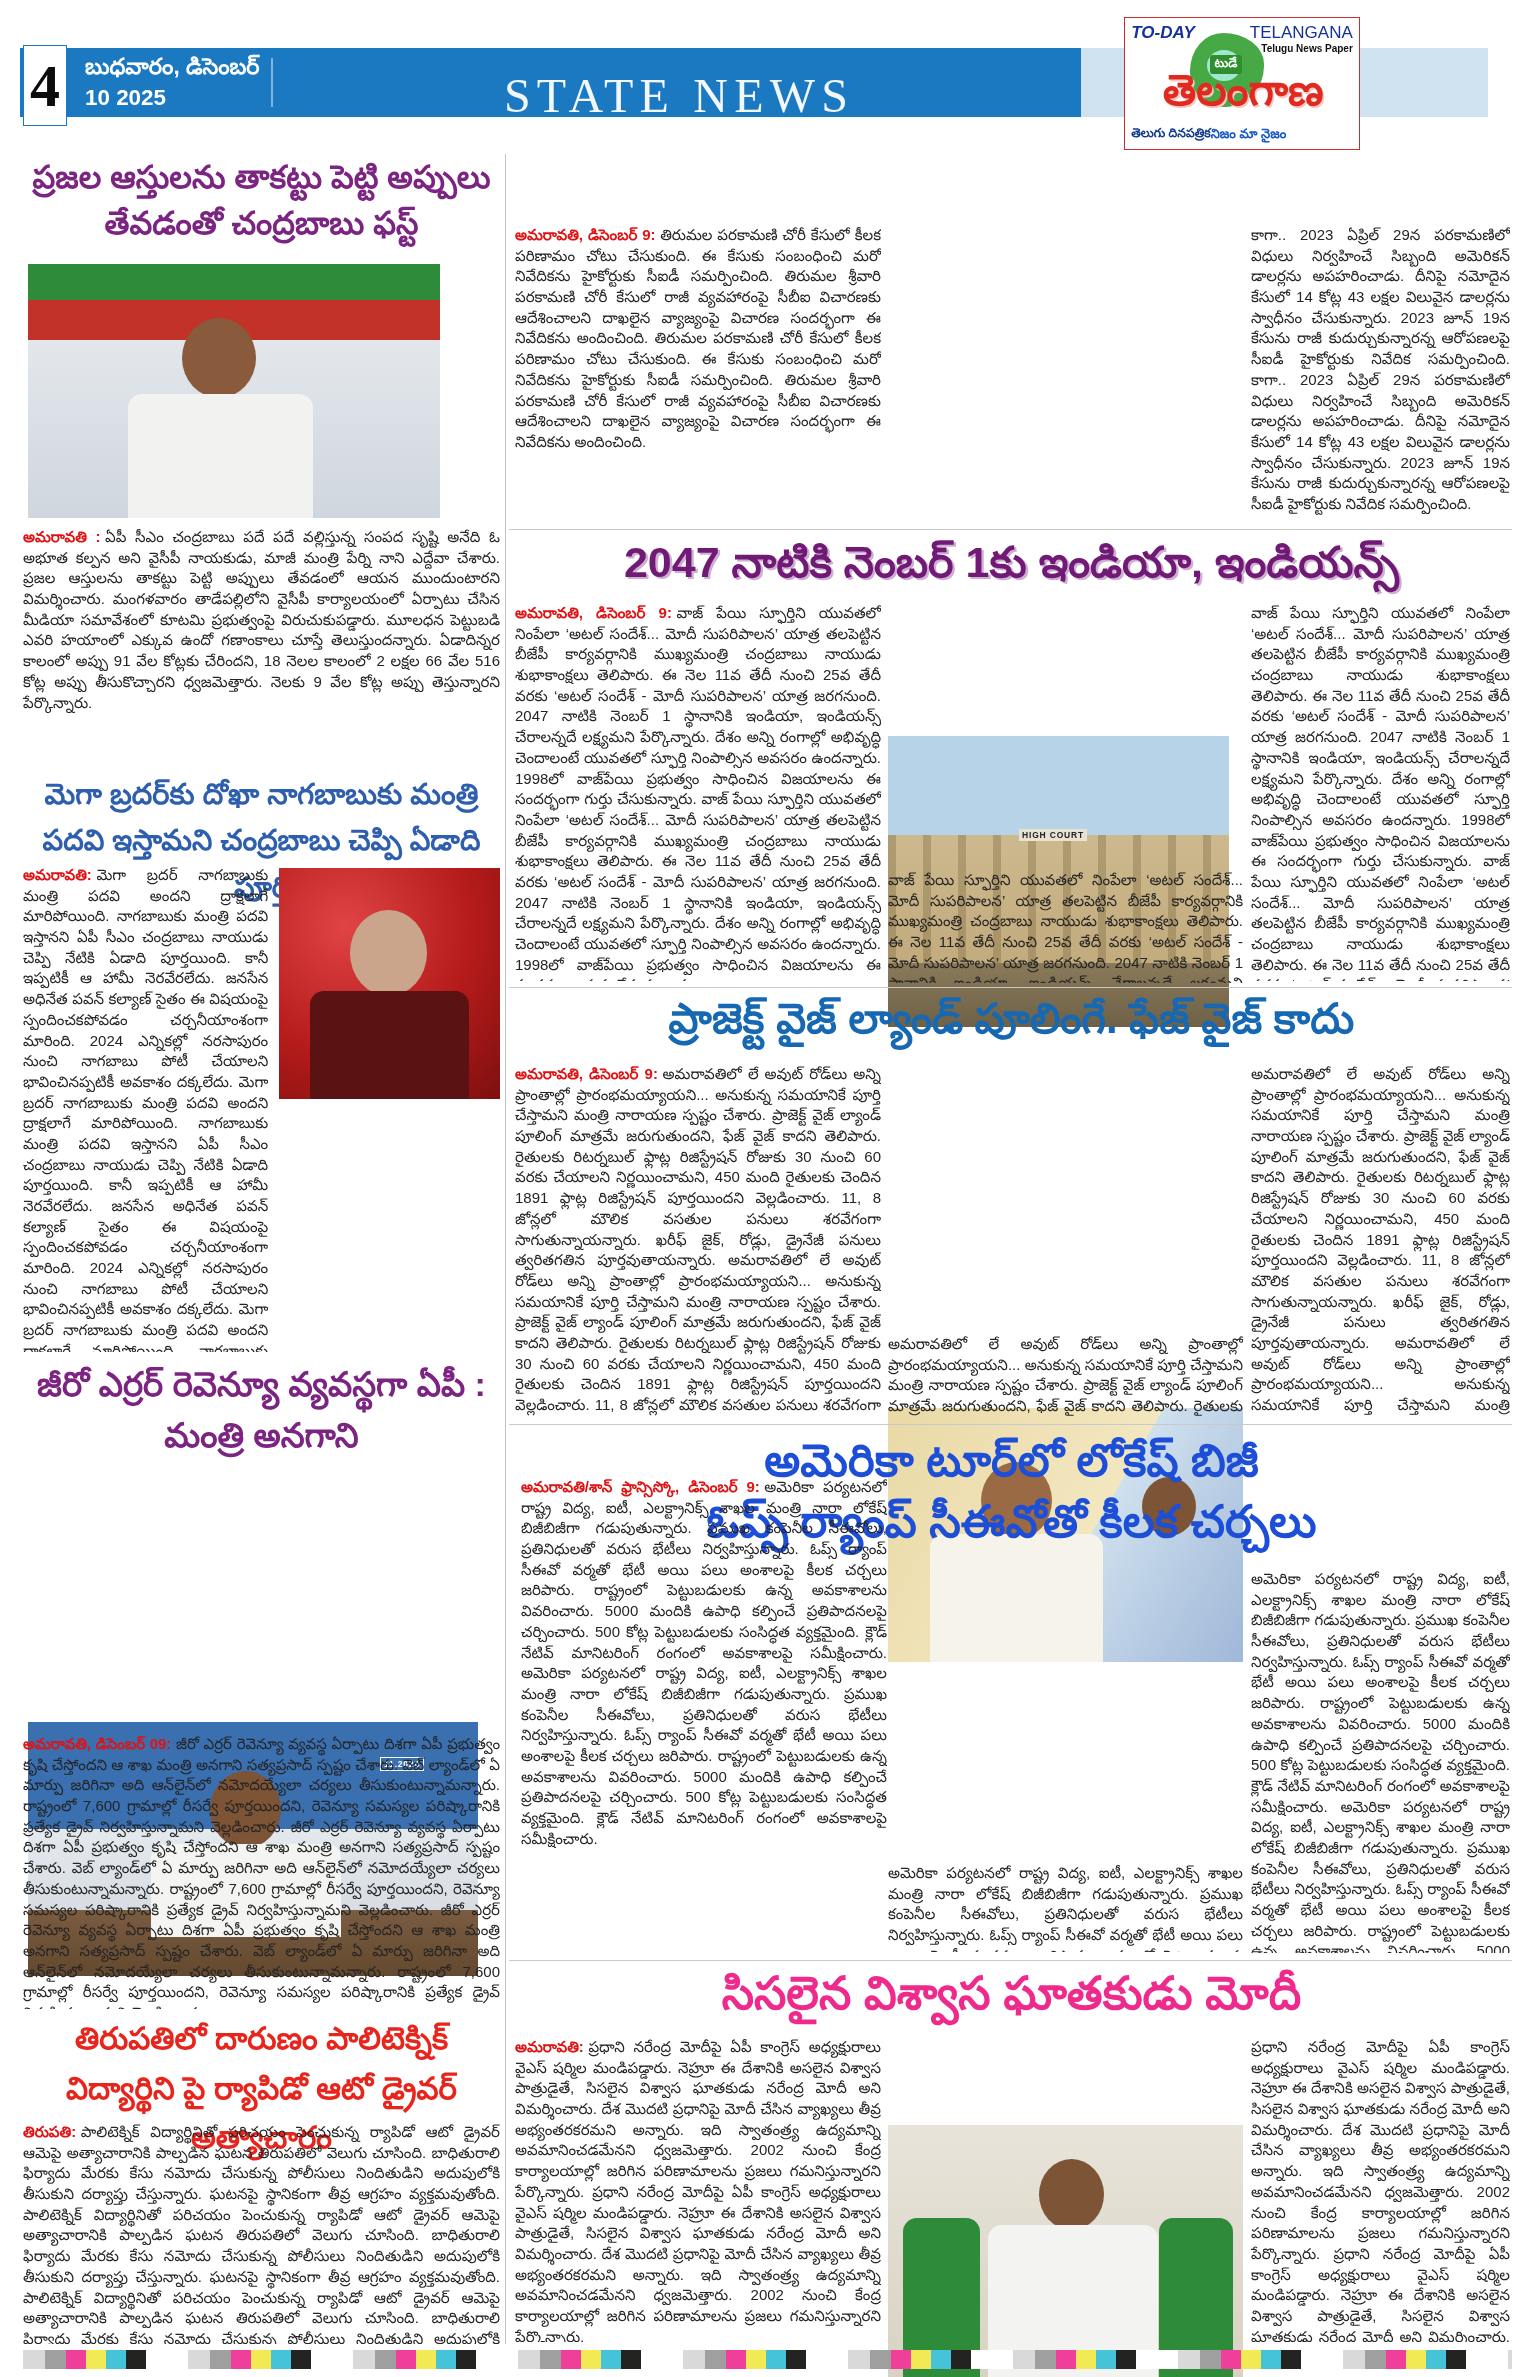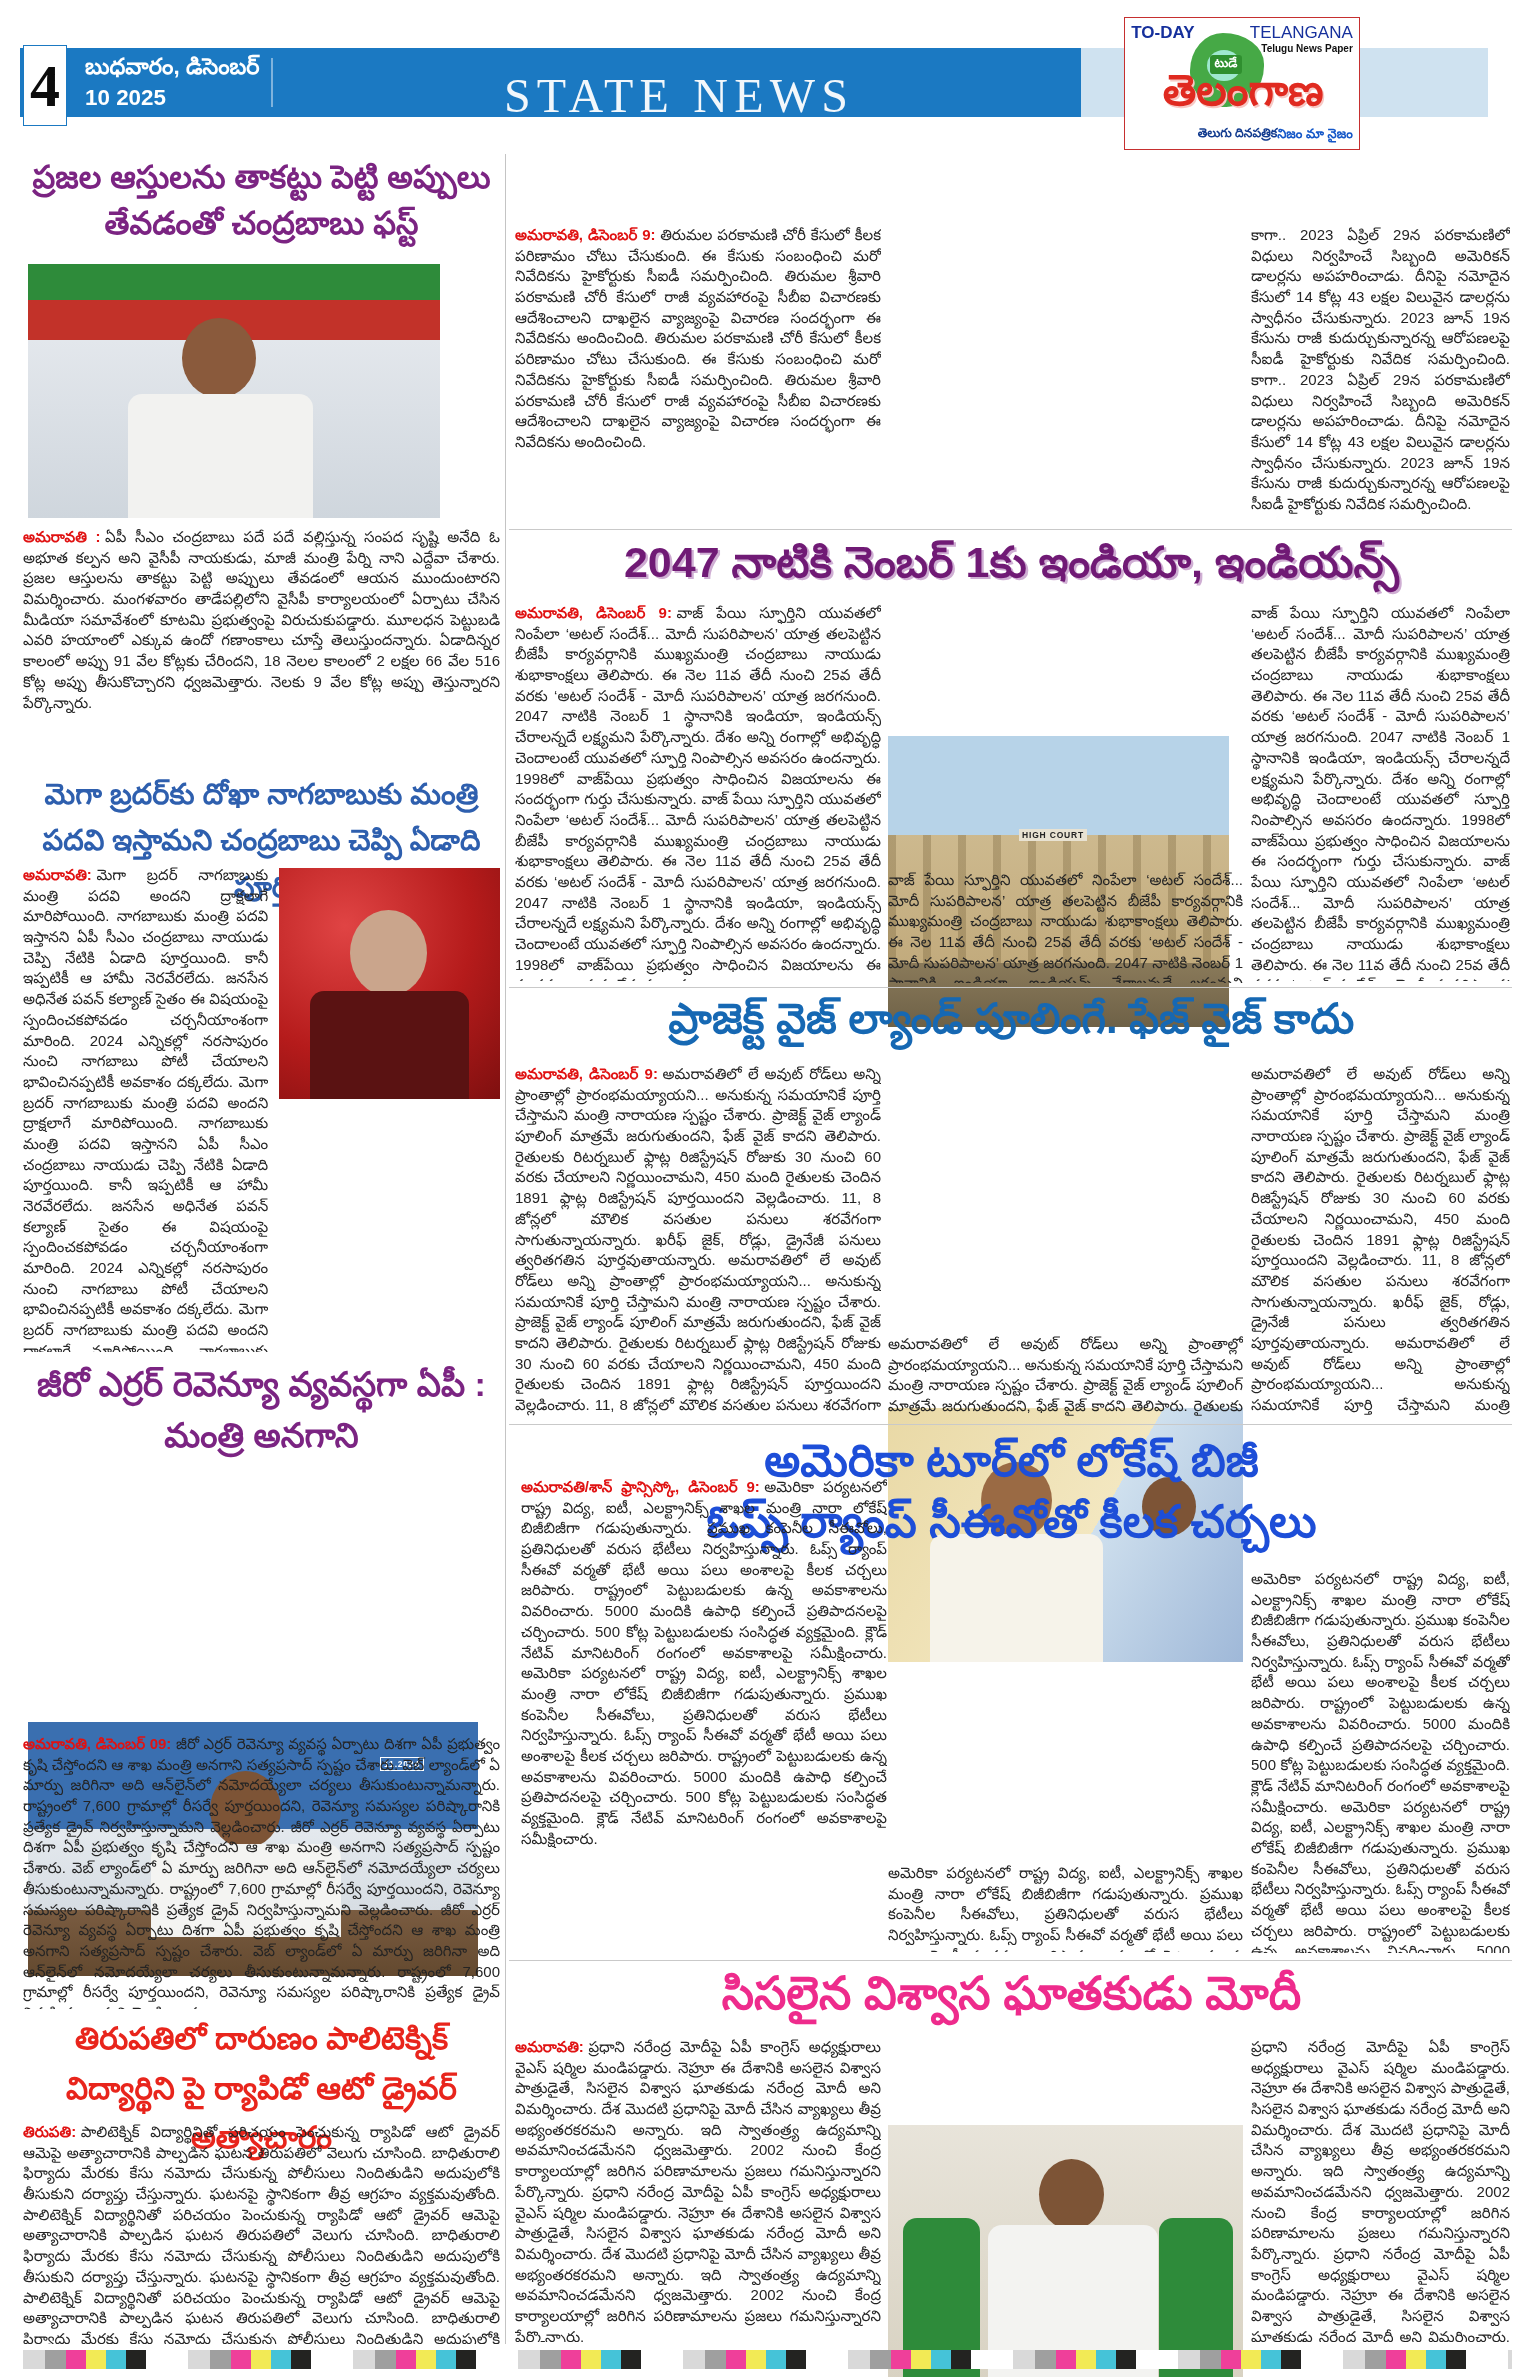--- a/index.html
+++ b/index.html
@@ -15,31 +15,31 @@
   .pagenum-box span{font-family:"Liberation Serif",serif;font-size:60px;font-weight:600;color:#0c0c0c;line-height:1;}
   .mast-date{left:85px;top:48px;width:185px;height:69px;display:flex;align-items:center;justify-content:center;
         color:#ffffff;font-weight:bold;font-size:22.4px;}
   .mast-sep{left:271px;top:58px;width:1.5px;height:49px;background:#7fb3dd;}
   .mast-title{left:278px;top:48px;width:802px;height:69px;display:flex;align-items:center;justify-content:center;
         color:#f2f7fb;font-family:"Liberation Serif",serif;font-size:48px;letter-spacing:6.2px;font-weight:500;margin-top:13px;}
 
   
   .logo-box{left:1124px;top:17px;width:236px;height:133px;background:#ffffff;border:1.5px solid #c62f2f;box-sizing:border-box;}
   .logo-row1{position:absolute;left:6.2px;top:4.6px;right:6.2px;display:flex;justify-content:space-between;}
-  .logo-today{color:#16309c;font-weight:bold;font-size:17px;}
+  .logo-today{color:#16309c;font-weight:bold;font-size:17px;font-style:italic;}
   .logo-telangana{color:#16309c;font-weight:normal;font-size:17px;text-align:right;}
   .logo-tagline{position:absolute;right:6.2px;top:25px;color:#111;font-weight:bold;font-size:10px;}
   .logo-map{position:absolute;left:65px;top:15.4px;width:74px;height:74px;background:#46a946;
         border-radius:48% 60% 55% 45%/55% 45% 60% 50%;}
   .logo-map-inner{position:absolute;left:17px;top:17px;width:34px;height:31px;background:#9fe8cf;border-radius:50%;}
   .logo-badge{position:absolute;left:85px;top:37px;background:#2f8f2f;color:#fff;font-weight:bold;font-size:12.3px;
         padding:0.8px 4.6px;border-radius:3.1px;}
   .logo-script{position:absolute;left:7.7px;top:45px;width:221px;text-align:center;color:#e02a20;
         font-weight:bold;font-size:43px;line-height:1.3;text-shadow:1.5px 1.5px 0 #f7c9c5;}
-  .logo-row2{position:absolute;left:6.2px;bottom:4.6px;right:6.2px;display:flex;justify-content:flex-end;}
+  .logo-row2{position:absolute;left:6.2px;bottom:4.6px;right:6.2px;display:flex;justify-content:flex-start;}
   .logo-b-left{color:#123b8f;font-weight:bold;font-size:12.3px;}
   .logo-b-right{color:#1457c8;font-weight:bold;font-size:13px;}
 
   
   .hl{margin:0;text-align:center;font-weight:bold;}
   .body-text{font-size:15px;line-height:1.38;text-align:justify;color:#242424;overflow:hidden;margin:0;}
   .byline{color:#e01212;font-weight:bold;margin-right:4.6px;}
   .vdivider{left:505px;top:154px;width:0.8px;height:2190px;background:#c4c4c4;}
   .hline{background:#c9c9c9;height:0.8px;}
 

